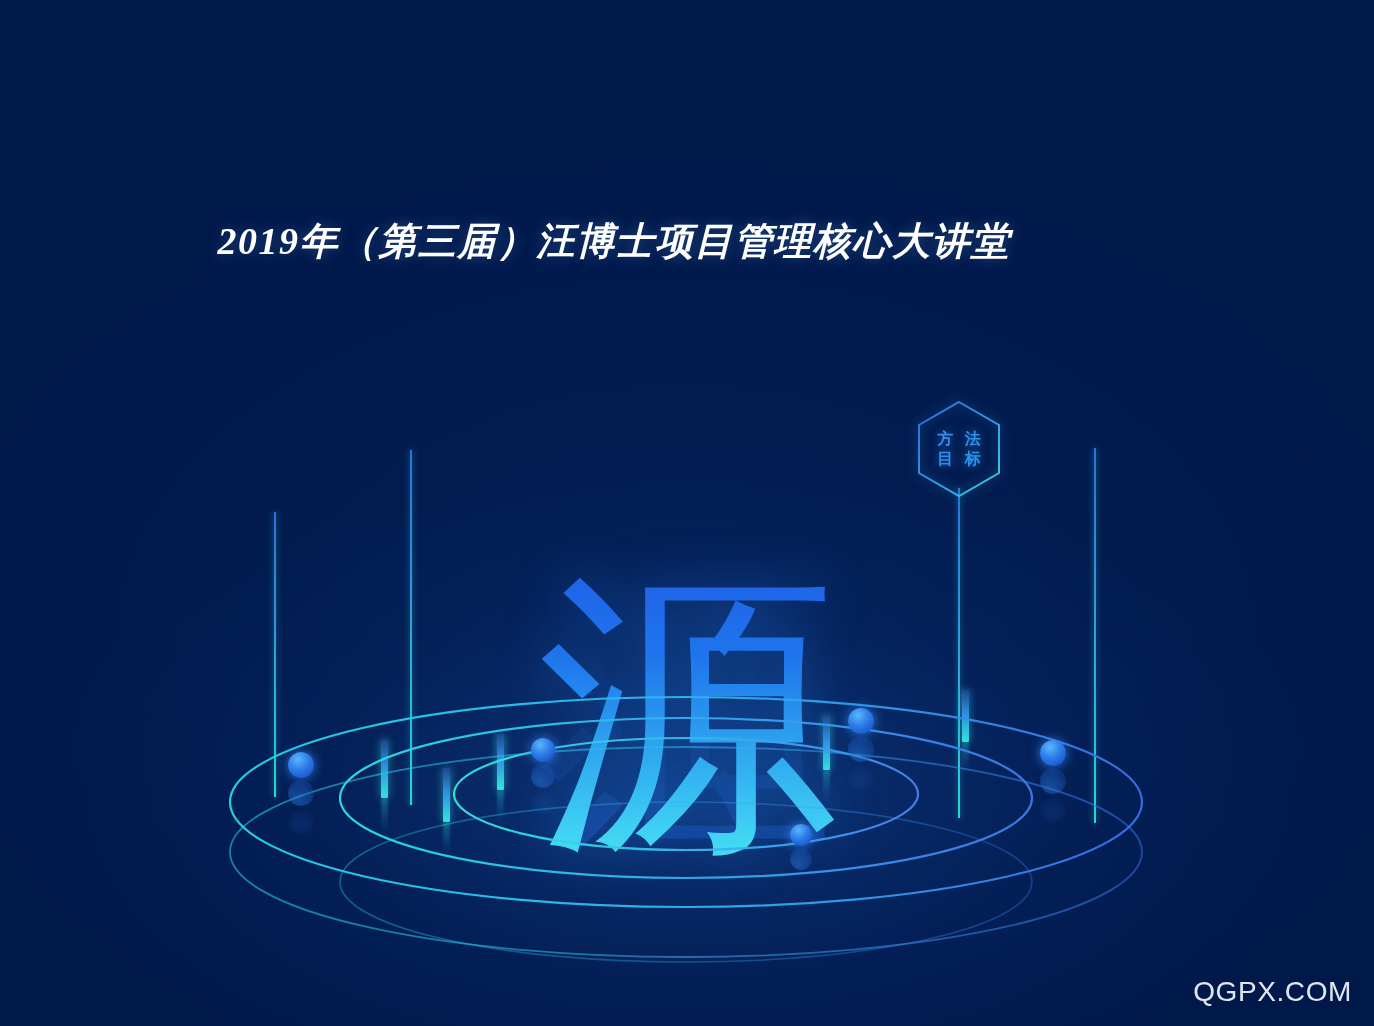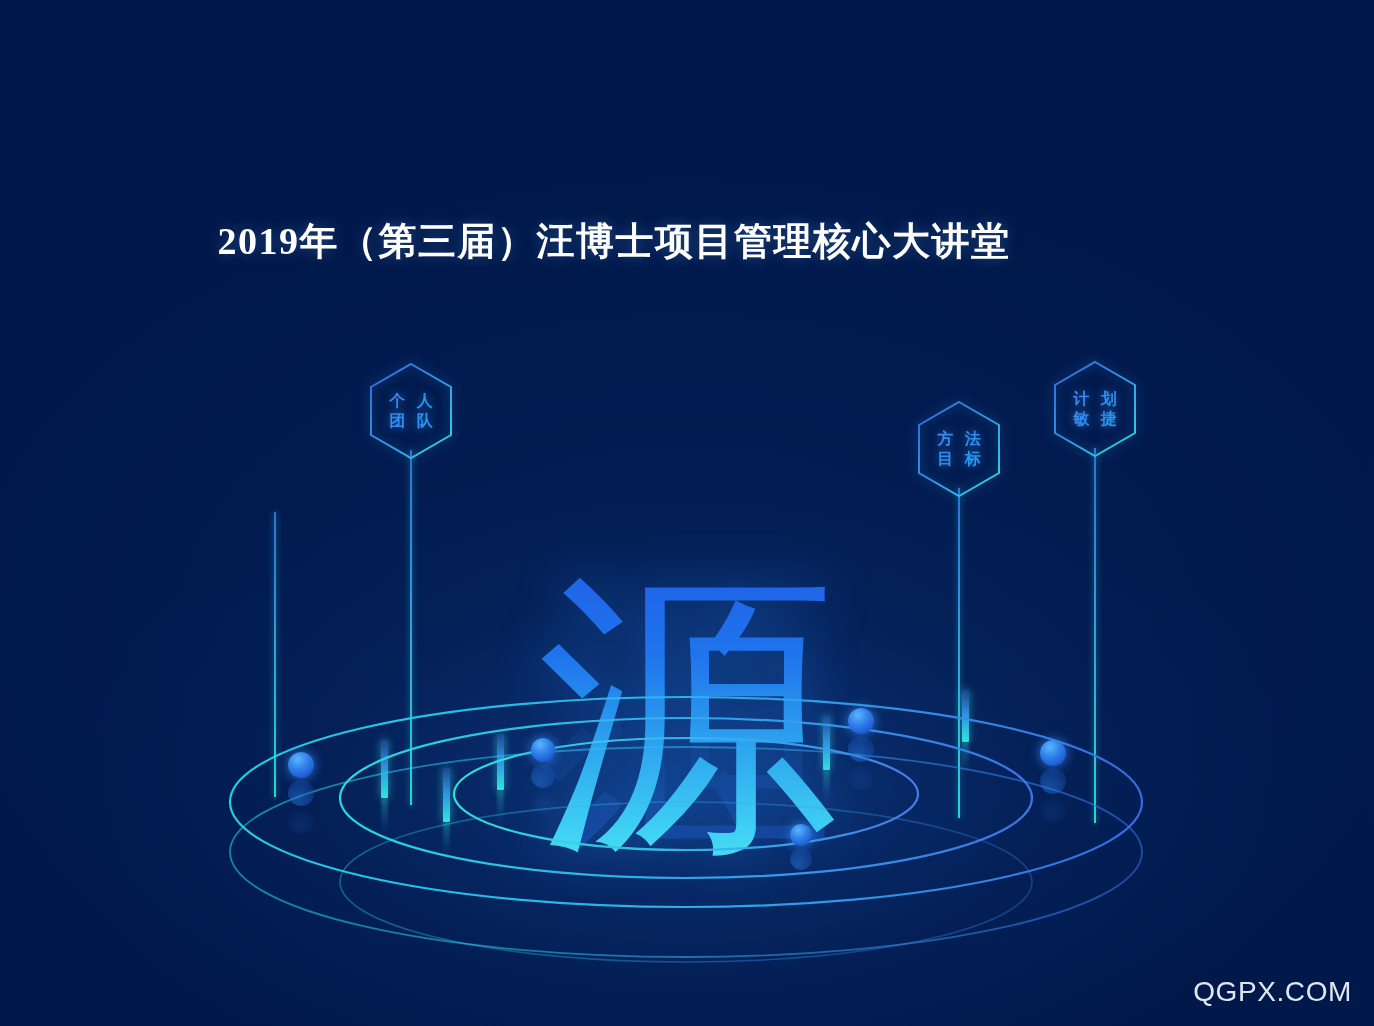--- a/index.html
+++ b/index.html
@@ -23,20 +23,21 @@
   #logo svg{display:block;}
 
   
   #title{
     position:absolute;left:0;top:216px;width:1228px;text-align:center;
     color:#ffffff;
     font-family:"Liberation Serif", "DejaVu Serif", serif;
     font-weight:bold;font-size:38px;letter-spacing:1.5px;
     text-shadow:0 0 14px rgba(120,190,255,0.30);
     white-space:nowrap;
+    font-style:italic;
   }
 
   
   #scene{position:absolute;left:0;top:0;width:1374px;height:1026px;}
 
   
   .marker{position:absolute;}
   .hex{
     position:relative;width:86px;height:98px;
   }
@@ -188,74 +189,38 @@
     <div class="orbref2" style="left:848px;top:766px;width:26px;height:24px;"></div>
 
     <div class="orb" style="left:790px;top:824px;width:22px;height:22px;"></div>
     <div class="orbref" style="left:790px;top:848px;width:22px;height:22px;"></div>
 
     <div class="orb" style="left:1040px;top:740px;width:26px;height:26px;"></div>
     <div class="orbref" style="left:1040px;top:768px;width:26px;height:26px;"></div>
     <div class="orbref2" style="left:1040px;top:798px;width:26px;height:24px;"></div>
 
 
-    <div class="marker" style="left:368px;top:362px;">
-      <div class="hex">
-        <svg width="86" height="98" viewBox="0 0 86 98">
-          <defs>
-            <linearGradient id="hg2" x1="0" y1="0" x2="1" y2="1">
-              <stop offset="0%" stop-color="#3566d8"></stop>
-              <stop offset="55%" stop-color="#2f9de8"></stop>
-              <stop offset="100%" stop-color="#32dbd8"></stop>
-            </linearGradient>
-          </defs>
-          <polygon points="43,2 83,25 83,73 43,96 3,73 3,25" fill="none" stroke="url(#hg2)" stroke-width="2"></polygon>
-        </svg>
-        <div class="hexlabel">
-          <span>个 人</span>
-          <span>团 队</span>
-        </div>
-      </div>
-    </div>
 
     <div class="marker" style="left:916px;top:400px;">
       <div class="hex">
         <svg width="86" height="98" viewBox="0 0 86 98">
           <defs>
             <linearGradient id="hg3" x1="0" y1="0" x2="1" y2="1">
               <stop offset="0%" stop-color="#3566d8"></stop>
               <stop offset="55%" stop-color="#2f9de8"></stop>
               <stop offset="100%" stop-color="#32dbd8"></stop>
             </linearGradient>
           </defs>
           <polygon points="43,2 83,25 83,73 43,96 3,73 3,25" fill="none" stroke="url(#hg3)" stroke-width="2"></polygon>
         </svg>
         <div class="hexlabel">
           <span>方 法</span>
           <span>目 标</span>
         </div>
       </div>
     </div>
 
-    <div class="marker" style="left:1052px;top:360px;">
-      <div class="hex">
-        <svg width="86" height="98" viewBox="0 0 86 98">
-          <defs>
-            <linearGradient id="hg4" x1="0" y1="0" x2="1" y2="1">
-              <stop offset="0%" stop-color="#3566d8"></stop>
-              <stop offset="55%" stop-color="#2f9de8"></stop>
-              <stop offset="100%" stop-color="#32dbd8"></stop>
-            </linearGradient>
-          </defs>
-          <polygon points="43,2 83,25 83,73 43,96 3,73 3,25" fill="none" stroke="url(#hg4)" stroke-width="2"></polygon>
-        </svg>
-        <div class="hexlabel">
-          <span>计 划</span>
-          <span>敏 捷</span>
-        </div>
-      </div>
-    </div>
 
   </div>
 
   <div id="watermark">QGPX.COM</div>
 
 </div>
 
 </body></html>

